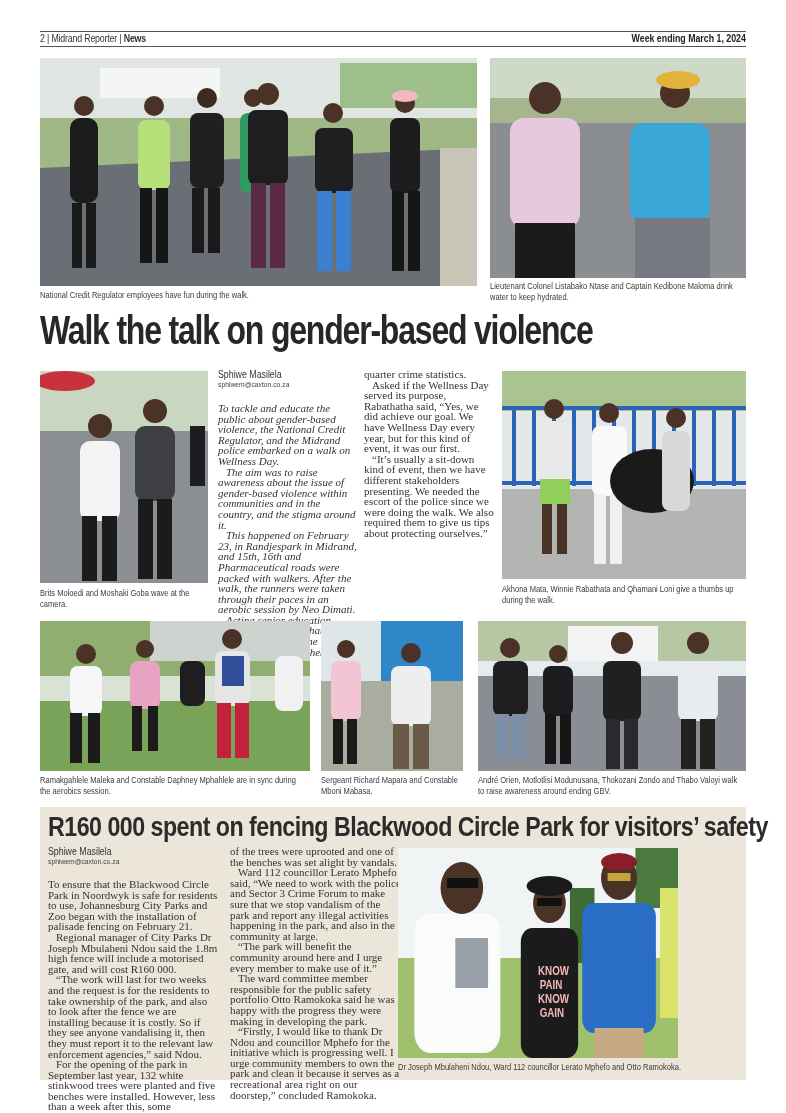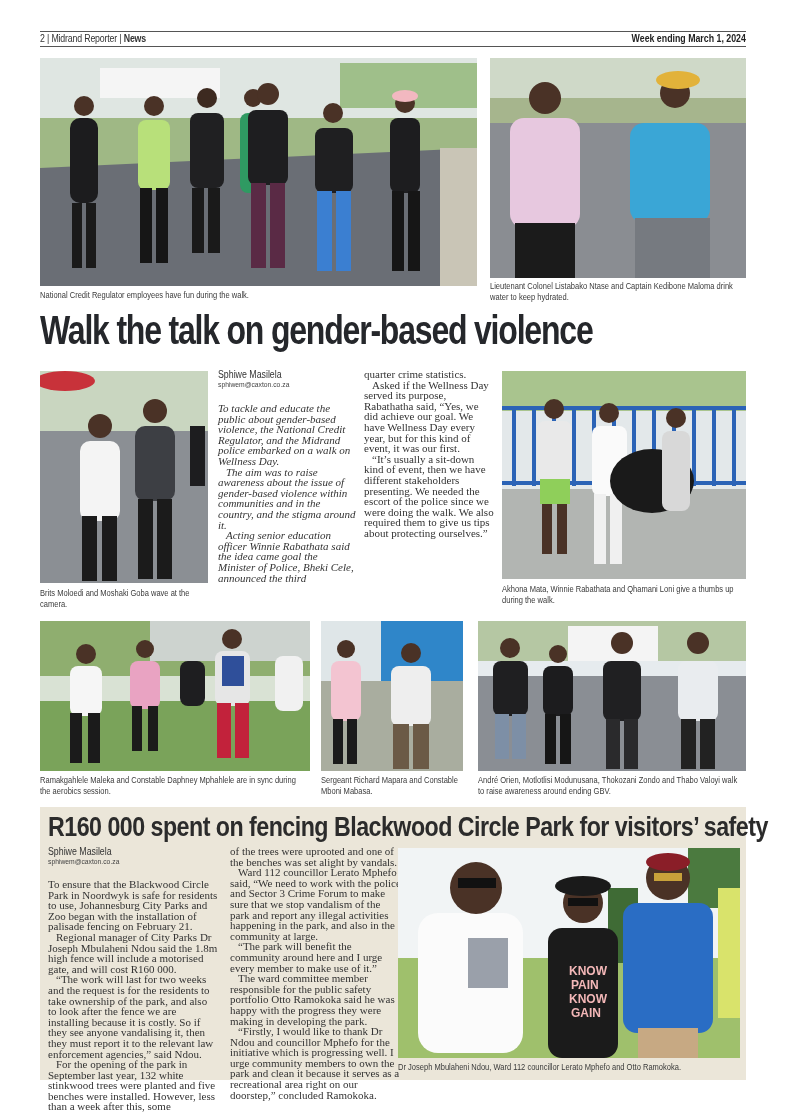--- a/index.html
+++ b/index.html
@@ -124,20 +124,21 @@
 </div>
 <div class="abs caption" style="left:40px; top:589px; width:172px;">Brits Moloedi and Moshaki Goba wave at the camera.</div>
 
 <div class="abs" style="left:218px; top:369px; width:140px;">
   <div class="byline-name">Sphiwe Masilela</div>
   <div class="byline-email">sphiwem@caxton.co.za</div>
 </div>
 <div class="abs body-col" style="left:218px; top:403px; width:139px;font-style:italic;">
   <p class="first">To tackle and educate the public about gender-based violence, the National Credit Regulator, and the Midrand police embarked on a walk on Wellness Day.</p>
   <p>The aim was to raise awareness about the issue of gender-based violence within communities and in the country, and the stigma around it.</p>
+  <p>This happened on February 23, in Randjespark in Midrand, and 15th, 16th and Pharmaceutical roads were packed with walkers. After the walk, the runners were taken through their paces in an aerobic session by Neo Dimati.</p>
   <p>Acting senior education officer Winnie Rabathata said the idea came goal the Minister of Police, Bheki Cele, announced the third</p>
 </div>
 <div class="abs body-col" style="left:364px; top:369px; width:130px;">
   <p class="first">quarter crime statistics.</p>
   <p>Asked if the Wellness Day served its purpose, Rabathatha said, “Yes, we did achieve our goal. We have Wellness Day every year, but for this kind of event, it was our first.</p>
   <p>“It’s usually a sit-down kind of event, then we have different stakeholders presenting. We needed the escort of the police since we were doing the walk. We also required them to give us tips about protecting ourselves.”</p>
 </div>
 
 <div class="abs photo" style="left:502px; top:371px; width:244px; height:208px;">
   <svg viewBox="0 0 244 208" preserveAspectRatio="none">
@@ -258,21 +259,21 @@
   <p>For the opening of the park in September last year, 132 white stinkwood trees were planted and five benches were installed. However, less than a week after this, some</p>
 </div>
 <div class="abs body-col" style="left:230px; top:846px; width:172px;">
   <p class="first">of the trees were uprooted and one of the benches was set alight by vandals.</p>
   <p>Ward 112 councillor Lerato Mphefo said, “We need to work with the police and Sector 3 Crime Forum to make sure that we stop vandalism of the park and report any illegal activities happening in the park, and also in the community at large.</p>
   <p>“The park will benefit the community around here and I urge every member to make use of it.”</p>
   <p>The ward committee member responsible for the public safety portfolio Otto Ramokoka said he was happy with the progress they were making in developing the park.</p>
   <p>“Firstly, I would like to thank Dr Ndou and councillor Mphefo for the initiative which is progressing well. I urge community members to own the park and clean it because it serves as a recreational area right on our doorstep,” concluded Ramokoka.</p>
 </div>
 
-<div class="abs photo" style="left:398px; top:848px; width:342px; height:210px;">
+<div class="abs photo" style="left:398px; top:848px; width:280px; height:210px;">
   <svg viewBox="0 0 342 210" preserveAspectRatio="none">
     <rect width="342" height="210" fill="#f1f4f5"></rect>
     <rect x="0" y="110" width="342" height="100" fill="#9fc06c"></rect>
     <rect x="210" y="40" width="30" height="75" fill="#3f6b35"></rect>
     <rect x="290" y="0" width="52" height="60" fill="#4b7a3f"></rect>
     <rect x="320" y="40" width="22" height="130" fill="#d9e36b"></rect>
     <rect x="20" y="65" width="105" height="140" rx="20" fill="#fbfbfb"></rect>
       <circle cx="78" cy="40" r="26" fill="#4a3226"></circle>
       <rect x="60" y="30" width="38" height="10" fill="#111"></rect>
       <rect x="70" y="90" width="40" height="50" fill="#9aa0aa"></rect>

